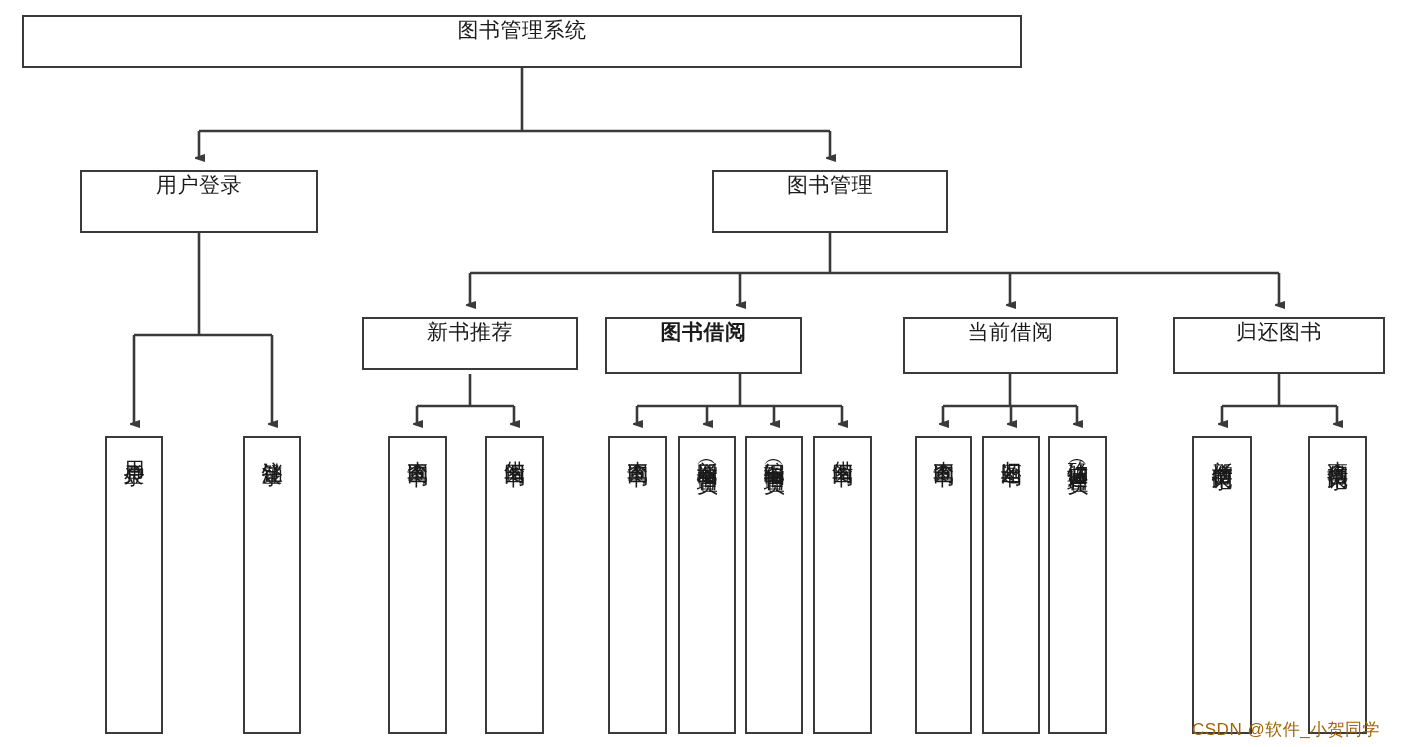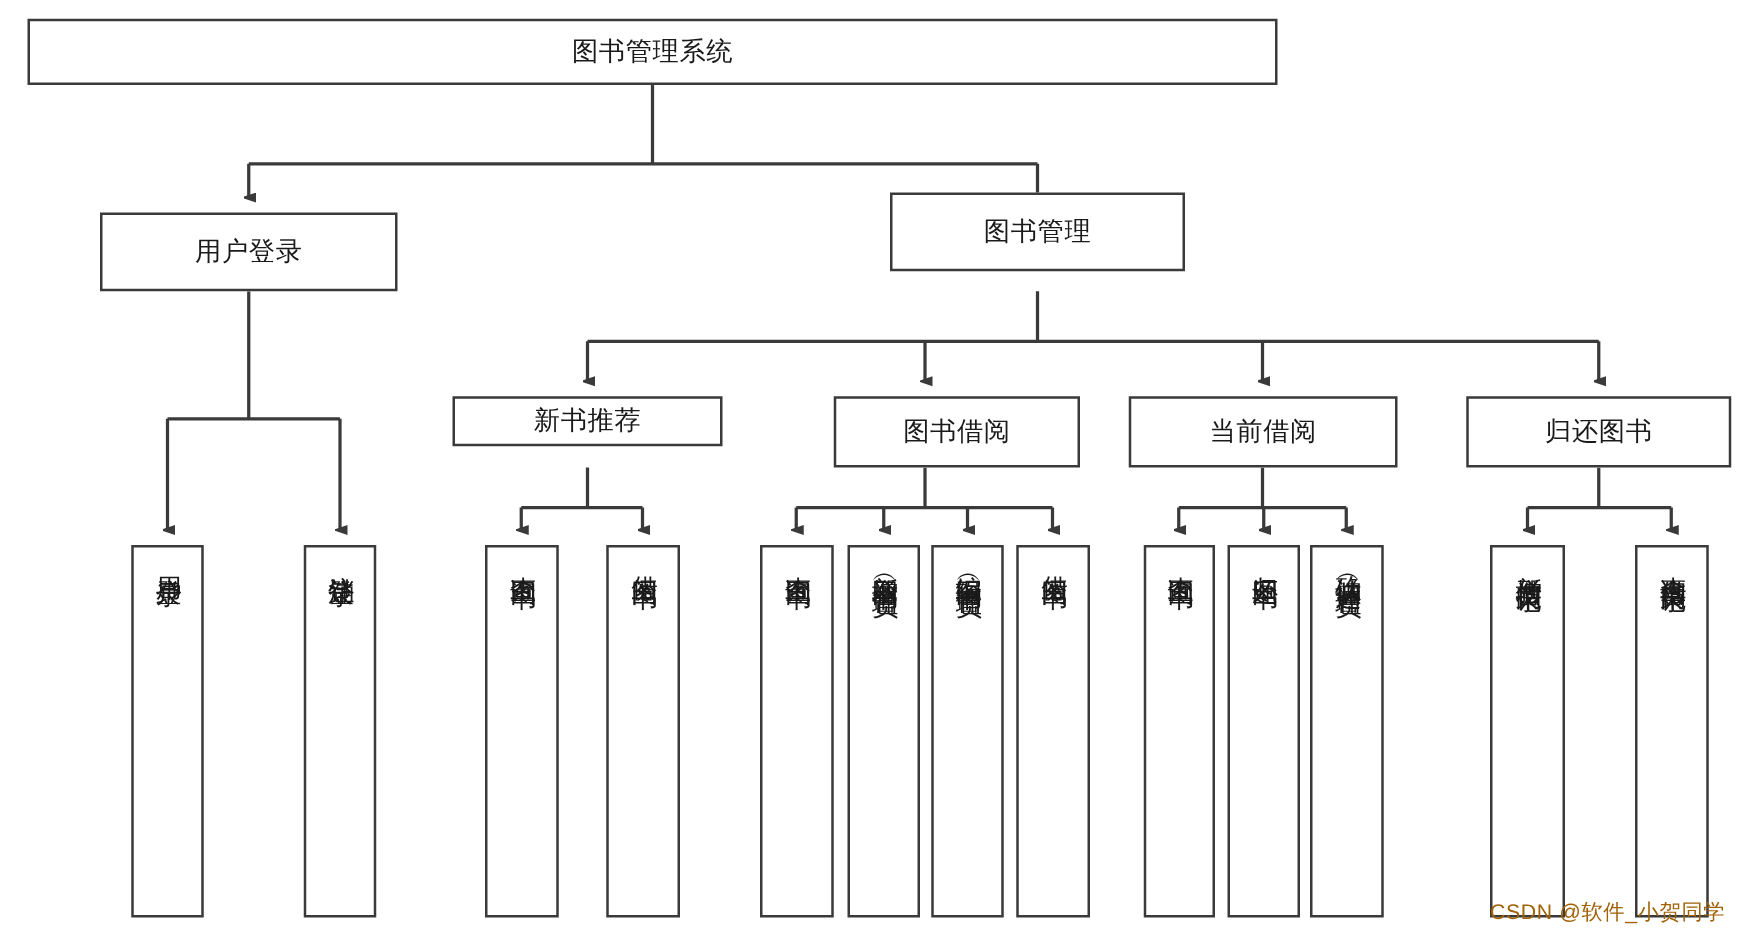--- a/index.html
+++ b/index.html
@@ -24,21 +24,21 @@
     width: 1405px;
     height: 747px;
     pointer-events: none;
   }
   .node {
     position: absolute;
     box-sizing: border-box;
     background: #ffffff;
     border: 2.5px solid #3a3a3a;
     display: flex;
-    align-items: center;
+    align-items: flex-start;
     justify-content: center;
     color: #1a1a1a;
     z-index: 2;
   }
   .node.root {
     border-width: 2.5px;
   }
   .node-label {
     font-size: 21px;
     line-height: 1.2;
@@ -122,28 +122,28 @@
     </g>
   </svg>
 
   <div class="node root" style="left:22px; top:15px; width:1000px; height:53px;">
     <span class="node-label">图书管理系统</span>
   </div>
 
   <div class="node" style="left:80px; top:170px; width:238px; height:63px;">
     <span class="node-label">用户登录</span>
   </div>
-  <div class="node" style="left:712px; top:154px; width:236px; height:63px;">
+  <div class="node" style="left:712px; top:170px; width:236px; height:63px;">
     <span class="node-label">图书管理</span>
   </div>
 
-  <div class="node" style="left:362px; top:317px; width:216px; height:40px;">
+  <div class="node" style="left:362px; top:317px; width:216px; height:53px;">
     <span class="node-label">新书推荐</span>
   </div>
-  <div class="node" style="left:667px; top:317px; width:197px; height:57px;">
+  <div class="node" style="left:605px; top:317px; width:197px; height:57px;font-weight:bold;">
     <span class="node-label">图书借阅</span>
   </div>
   <div class="node" style="left:903px; top:317px; width:215px; height:57px;">
     <span class="node-label">当前借阅</span>
   </div>
   <div class="node" style="left:1173px; top:317px; width:212px; height:57px;">
     <span class="node-label">归还图书</span>
   </div>
 
   <div class="node leaf" style="left:105px; top:436px; width:58px; height:298px;">

